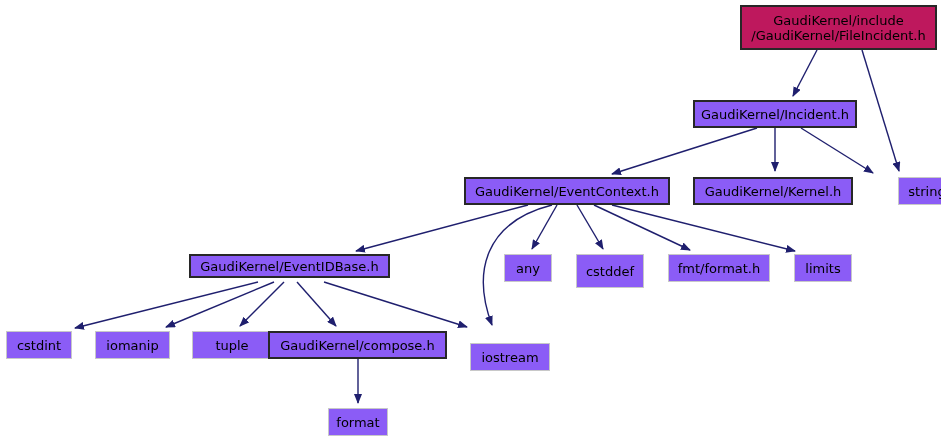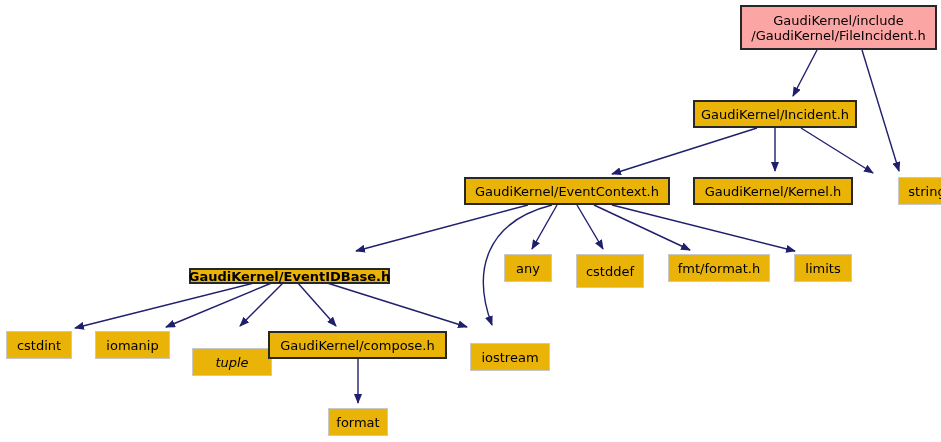--- a/index.html
+++ b/index.html
@@ -25,34 +25,34 @@
     width: 941px;
     height: 442px;
   }
   .node {
     position: absolute;
     box-sizing: border-box;
     display: flex;
     align-items: center;
     justify-content: center;
     text-align: center;
-    background: #eab308;
+    background: #8b5cf6;
     border: 1px solid #c8c8c8;
     color: #000000;
     font-size: 13px;
     line-height: 15px;
     white-space: pre-line;
     letter-spacing: 0px;
   }
   .node.bold {
     border: 2px solid #272727;
   }
   .node.root {
     border: 2px solid #272727;
-    background: #fca5a5;
+    background: #be185d;
   }
 </style>
 </head>
 <body>
 
 <div id="graph">
   <svg id="edge-layer" viewBox="0 0 941 442">
     <defs>
       <marker id="arrowhead" markerWidth="10" markerHeight="8" refX="9" refY="4" orient="auto" markerUnits="userSpaceOnUse">
         <path d="M 0,0 L 10,4 L 0,8 z" fill="#1f1f6e"></path>
@@ -78,25 +78,25 @@
         <path d="M 358,359 L 358,403" fill="none" stroke="#1f1f6e" stroke-width="1.4" marker-end="url(#arrowhead)"></path>
       </g>
   </svg>
   <div id="nodes-group">
       <div class="node root" style="left: 740px; top: 5px; width: 197px; height: 45px;">GaudiKernel/include
 /GaudiKernel/FileIncident.h</div>
       <div class="node bold" style="left: 693px; top: 100px; width: 164px; height: 28px;">GaudiKernel/Incident.h</div>
       <div class="node bold" style="left: 464px; top: 177px; width: 206px; height: 28px;">GaudiKernel/EventContext.h</div>
       <div class="node bold" style="left: 693px; top: 177px; width: 160px; height: 28px;">GaudiKernel/Kernel.h</div>
       <div class="node light" style="left: 898px; top: 177px; width: 58px; height: 28px;">string</div>
-      <div class="node bold" style="left: 189px; top: 268px; width: 201px; height: 16px; font-weight: bold;">GaudiKernel/EventIDBase.h</div>
+      <div class="node bold" style="left: 189px; top: 254px; width: 201px; height: 24px;">GaudiKernel/EventIDBase.h</div>
       <div class="node light" style="left: 504px; top: 254px; width: 48px; height: 28px;">any</div>
       <div class="node light" style="left: 576px; top: 254px; width: 68px; height: 34px;">cstddef</div>
       <div class="node light" style="left: 668px; top: 254px; width: 102px; height: 28px;">fmt/format.h</div>
       <div class="node light" style="left: 794px; top: 254px; width: 58px; height: 28px;">limits</div>
       <div class="node light" style="left: 6px; top: 331px; width: 66px; height: 28px;">cstdint</div>
       <div class="node light" style="left: 95px; top: 331px; width: 75px; height: 28px;">iomanip</div>
-      <div class="node light" style="left: 192px; top: 348px; width: 80px; height: 28px; font-style: italic;">tuple</div>
+      <div class="node light" style="left: 192px; top: 331px; width: 80px; height: 28px;">tuple</div>
       <div class="node bold" style="left: 268px; top: 331px; width: 179px; height: 28px;">GaudiKernel/compose.h</div>
       <div class="node light" style="left: 470px; top: 343px; width: 80px; height: 28px;">iostream</div>
       <div class="node light" style="left: 328px; top: 408px; width: 60px; height: 28px;">format</div>
     </div>
 </div>
 
 </body></html>

